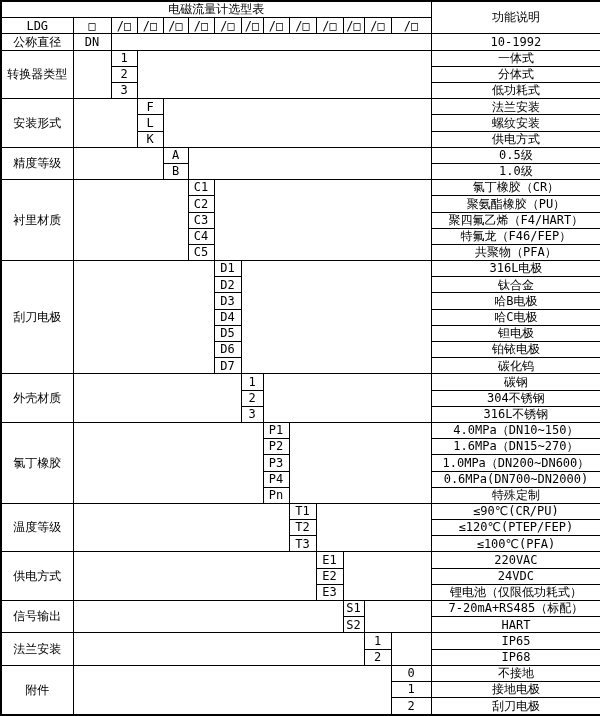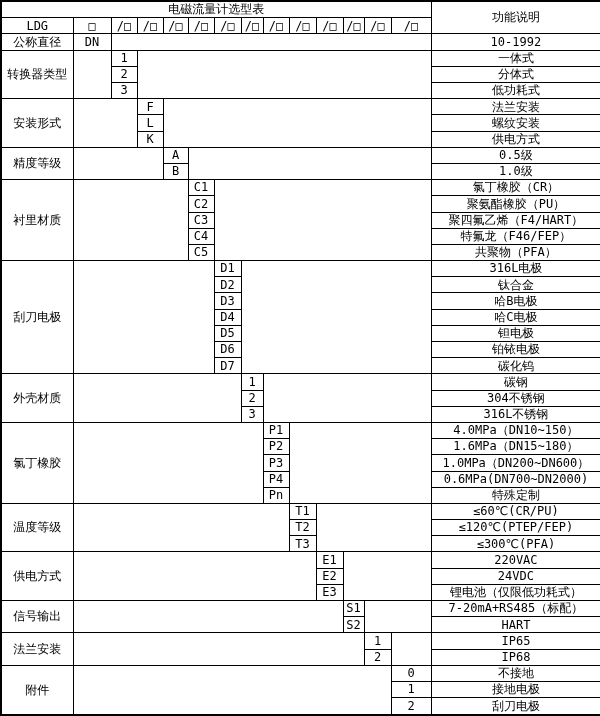--- a/index.html
+++ b/index.html
@@ -195,48 +195,48 @@
       </tr>
       <tr>
         <td rowspan="5" class="cat gs">氯丁橡胶</td>
         <td rowspan="5" colspan="7" class="filler gs"></td>
         <td class="code gs">P1</td>
         <td rowspan="5" colspan="5" class="filler gs"></td>
         <td class="desc gs left">4.0MPa（DN10~150）</td>
       </tr>
       <tr>
         <td class="code">P2</td>
-        <td class="desc left">1.6MPa（DN15~180）</td>
+        <td class="desc left">1.6MPa（DN15~270）</td>
       </tr>
       <tr>
         <td class="code">P3</td>
         <td class="desc left">1.0MPa（DN200~DN600）</td>
       </tr>
       <tr>
         <td class="code">P4</td>
         <td class="desc left">0.6MPa(DN700~DN2000)</td>
       </tr>
       <tr>
         <td class="code">Pn</td>
         <td class="desc">特殊定制</td>
       </tr>
       <tr>
         <td rowspan="3" class="cat gs">温度等级</td>
         <td rowspan="3" colspan="8" class="filler gs"></td>
         <td class="code gs">T1</td>
         <td rowspan="3" colspan="4" class="filler gs"></td>
-        <td class="desc gs">≤60℃(CR/PU)</td>
+        <td class="desc gs">≤90℃(CR/PU)</td>
       </tr>
       <tr>
         <td class="code">T2</td>
         <td class="desc">≤120℃(PTEP/FEP)</td>
       </tr>
       <tr>
         <td class="code">T3</td>
-        <td class="desc">≤300℃(PFA)</td>
+        <td class="desc">≤100℃(PFA)</td>
       </tr>
       <tr>
         <td rowspan="3" class="cat gs">供电方式</td>
         <td rowspan="3" colspan="9" class="filler gs"></td>
         <td class="code gs">E1</td>
         <td rowspan="3" colspan="3" class="filler gs"></td>
         <td class="desc gs">220VAC</td>
       </tr>
       <tr>
         <td class="code">E2</td>

